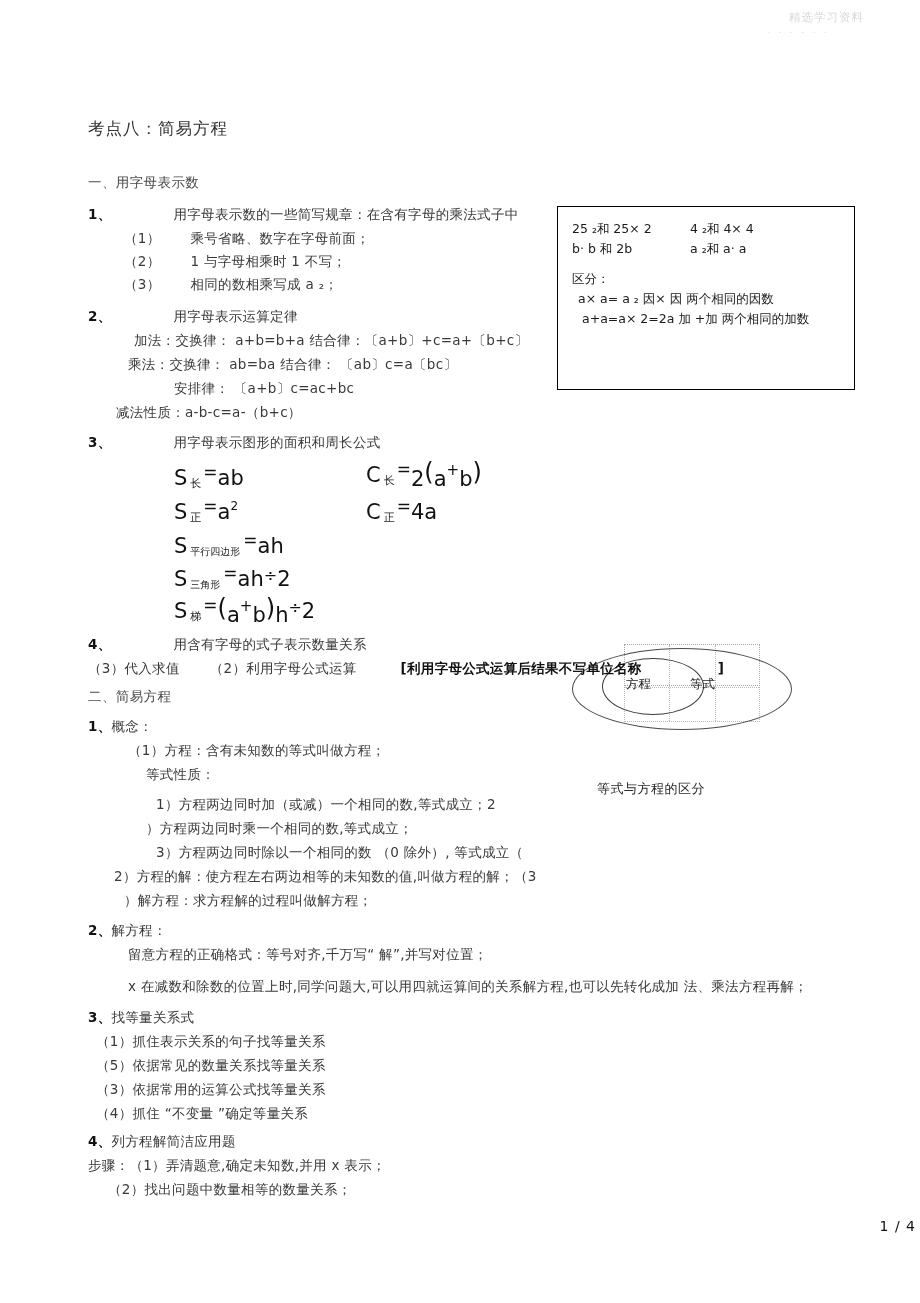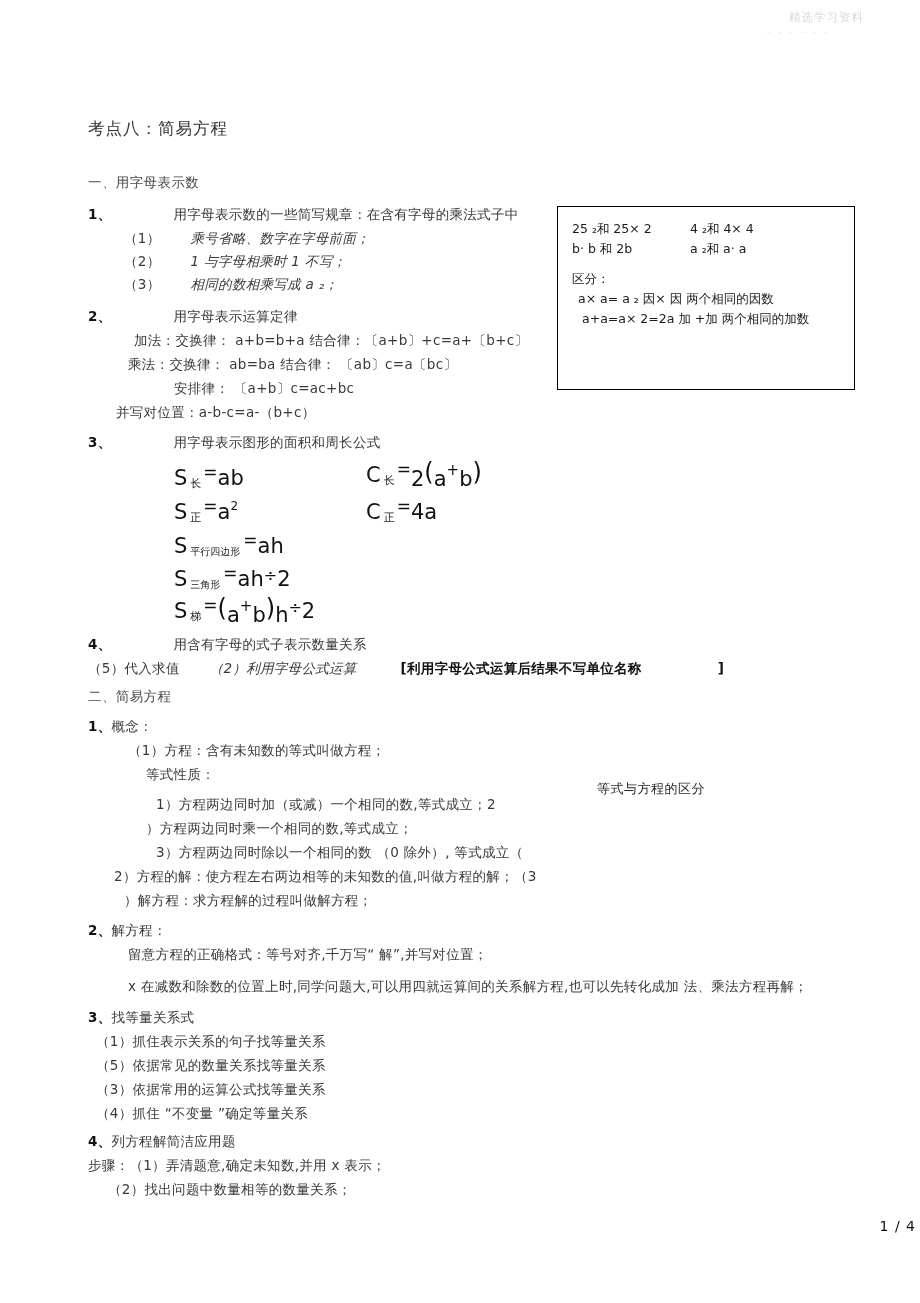--- a/index.html
+++ b/index.html
@@ -65,21 +65,21 @@
     color: #3a3a3a;
     margin: 0 0 6px 0;
     letter-spacing: .3px;
   }
   .num-line b {
     font-weight: bold;
     color: #111;
   }
   .gap-left-1 { padding-left: 62px; }
   .gap-left-2 { padding-left: 44px; }
-  .gap-left-3 { padding-left: 30px; font-style: italic; }
+  .gap-left-3 { padding-left: 30px; }
   .gap-left-4 { padding-left: 76px; }
 
   .tight { line-height: 1.55; }
 
   .indent-item {
     font-size: 13.5px;
     color: #3a3a3a;
     margin: 0 0 5px 0;
     padding-left: 36px;
     letter-spacing: .3px;
@@ -215,20 +215,32 @@
     </div>
     <div>
       <span class="col2">b·  b 和 2b</span><span>a ₂和 a·  a</span>
     </div>
     <div class="spacer"></div>
     <div>区分：</div>
     <div style="padding-left:6px">a× a= a ₂  因× 因   两个相同的因数</div>
     <div style="padding-left:10px">a+a=a× 2=2a 加 +加      两个相同的加数</div>
   </div>
 
+  <div class="venn">
+    <div class="grid">
+      <div class="vline" style="left:44px"></div>
+      <div class="vline" style="left:90px"></div>
+      <div class="hline" style="top:42px"></div>
+    </div>
+    <div class="cellbox"></div>
+    <div class="outer"></div>
+    <div class="inner"></div>
+    <div class="lbl-fc">方程</div>
+    <div class="lbl-ds">等式</div>
+  </div>
   <div class="venn-caption">等式与方程的区分</div>
 
   <div class="content">
 
     <h1 class="doc-title">考点八：简易方程</h1>
 
     <p class="sec-head">一、用字母表示数</p>
 
     <p class="num-line">
       <b>1、</b><span class="gap-left-1">用字母表示数的一些简写规章：在含有字母的乘法式子中</span>
@@ -242,21 +254,21 @@
     <p class="indent-item" style="margin-bottom:14px">
       <span>（3）</span><span class="gap-left-3">相同的数相乘写成   a ₂；</span>
     </p>
 
     <p class="num-line">
       <b>2、</b><span class="gap-left-1">用字母表示运算定律</span>
     </p>
     <p class="num-line" style="padding-left:46px">加法：交换律： a+b=b+a  结合律：〔a+b〕+c=a+〔b+c〕</p>
     <p class="num-line" style="padding-left:40px">乘法：交换律： ab=ba 结合律： 〔ab〕c=a〔bc〕</p>
     <p class="num-line" style="padding-left:86px">安排律： 〔a+b〕c=ac+bc</p>
-    <p class="num-line" style="padding-left:28px;margin-bottom:12px">并写对位置：a-b-c=a-（b+c）</p>
+    <p class="num-line" style="padding-left:28px;margin-bottom:12px">减法性质：a-b-c=a-（b+c）</p>
 
     <p class="num-line" style="margin-bottom:2px">
       <b>3、</b><span class="gap-left-1">用字母表示图形的面积和周长公式</span>
     </p>
 
     <div class="formula-area">
       <div class="frm" style="left:86px; top:4px;">
         S<span class="lbl">长</span><span class="eqh">=</span>ab
       </div>
       <div class="frm" style="left:278px; top:0px;">
@@ -280,21 +292,21 @@
 
       <div class="frm" style="left:86px; top:136px;">
         S<span class="lbl">梯</span><span class="eqh">=</span><span class="pl">(</span><span class="low">a</span><span class="plus">+</span><span class="low">b</span><span class="pl">)</span><span class="low">h</span><span class="dv">÷</span>2
       </div>
     </div>
 
     <p class="num-line">
       <b>4、</b><span class="gap-left-1">用含有字母的式子表示数量关系</span>
     </p>
     <p class="num-line" style="margin-bottom:10px">
-      <span>（5）代入求值</span><span class="gap-left-3">（2）利用字母公式运算</span><b class="gap-left-2">[利用字母公式运算后结果不写单位名称</b><b class="gap-left-4">]</b>
+      <span>（3）代入求值</span><span class="gap-left-3">（2）利用字母公式运算</span><b class="gap-left-2">[利用字母公式运算后结果不写单位名称</b><b class="gap-left-4">]</b>
     </p>
 
     <p class="sec-head" style="margin-bottom:12px">二、简易方程</p>
 
     <p class="num-line">
       <b>1、</b><span>概念：</span>
     </p>
     <p class="num-line" style="padding-left:40px">（1）方程：含有未知数的等式叫做方程；</p>
     <p class="num-line" style="padding-left:58px;margin-bottom:12px">等式性质：</p>
     <p class="num-line" style="padding-left:68px">1）方程两边同时加（或减）一个相同的数,等式成立；2</p>

